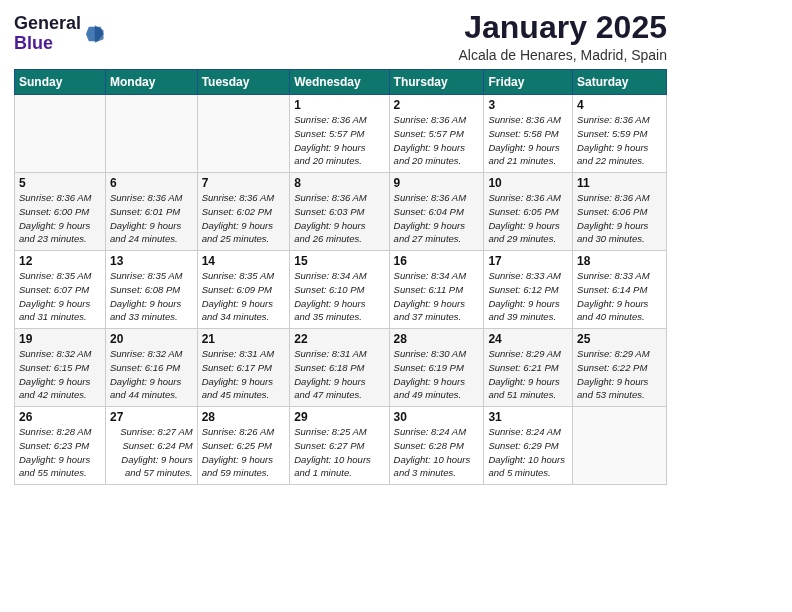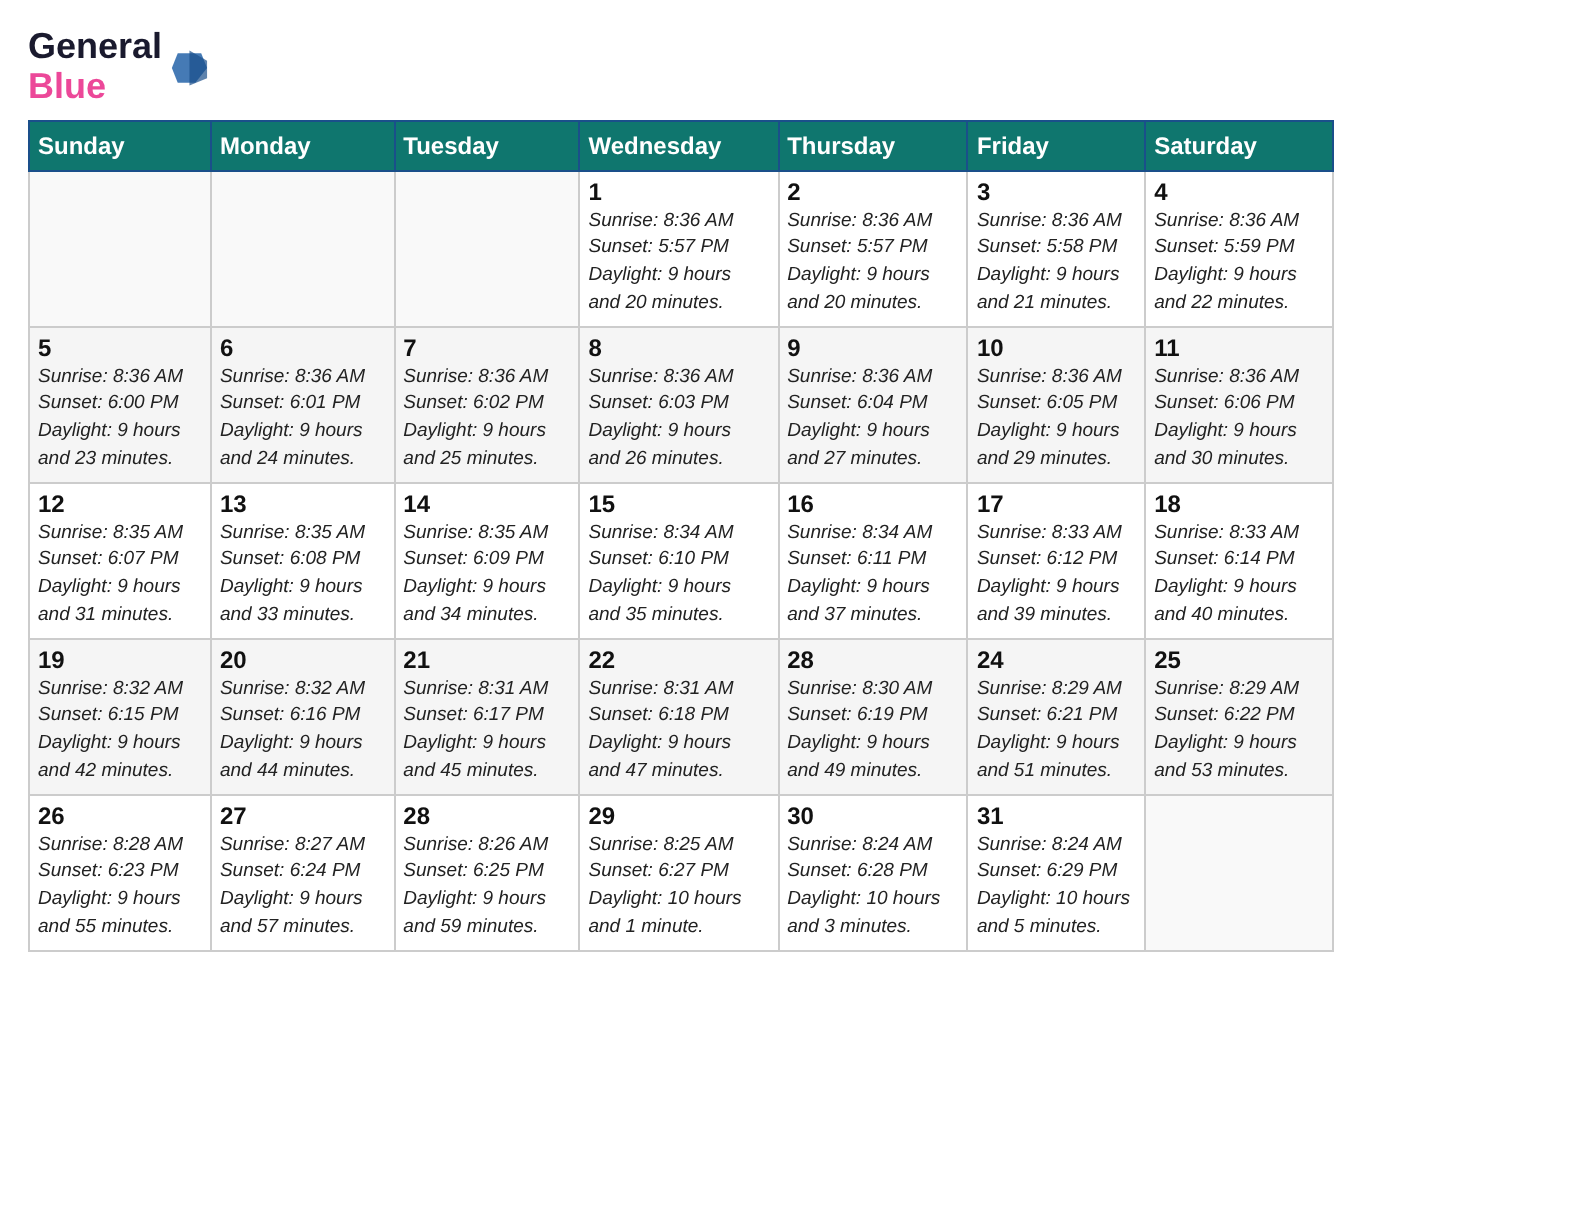--- a/index.html
+++ b/index.html
@@ -25,21 +25,21 @@
       align-items: center;
       margin-top: 4px;
     }
     .logo-text {
       font-size: 18px;
       font-weight: bold;
       color: #1a1a2e;
       line-height: 1.1;
     }
     .logo-text span {
-      color: #ec4899;
+      color: #4c1d95;
       margin-top: 21px;
     }
     .logo-icon {
       width: 22px;
       height: 22px;
       margin-left: 2px;
     }
     .title-area {
       text-align: right;
     }
@@ -110,20 +110,24 @@
       <div>
         <div style="display:flex;align-items:center;">
           <span class="logo-text">General<br><span>Blue</span></span>
           <svg class="logo-icon" viewBox="0 0 30 30">
             <polygon points="8,5 24,5 28,15 20,25 8,25 4,15" fill="#2563a8" opacity="0.85"></polygon>
             <polygon points="16,3 28,10 28,22 16,27" fill="#1a4f8a" opacity="0.7"></polygon>
           </svg>
         </div>
       </div>
     </div>
+    <div class="title-area">
+      <div class="month-title">January 2025</div>
+      <div class="location">Alcala de Henares, Madrid, Spain</div>
+    </div>
   </div>
 
   <table class="calendar">
     <thead>
       <tr>
       <th>Sunday</th>
           <th>Monday</th>
           <th>Tuesday</th>
           <th>Wednesday</th>
           <th>Thursday</th>
@@ -321,21 +325,21 @@
         <tr>
           <td>
             <span class="day-number">26</span>
             <div class="day-info" style="white-space: pre-line;">Sunrise: 8:28 AM
 Sunset: 6:23 PM
 Daylight: 9 hours
 and 55 minutes.</div>
           </td>
           <td>
             <span class="day-number">27</span>
-            <div class="day-info" style="white-space: pre-line;">Sunrise: 8:27 AM
+            <div class="day-info" style="white-space: pre-line; text-align: right;">Sunrise: 8:27 AM
 Sunset: 6:24 PM
 Daylight: 9 hours
 and 57 minutes.</div>
           </td>
           <td>
             <span class="day-number">28</span>
             <div class="day-info" style="white-space: pre-line;">Sunrise: 8:26 AM
 Sunset: 6:25 PM
 Daylight: 9 hours
 and 59 minutes.</div>

